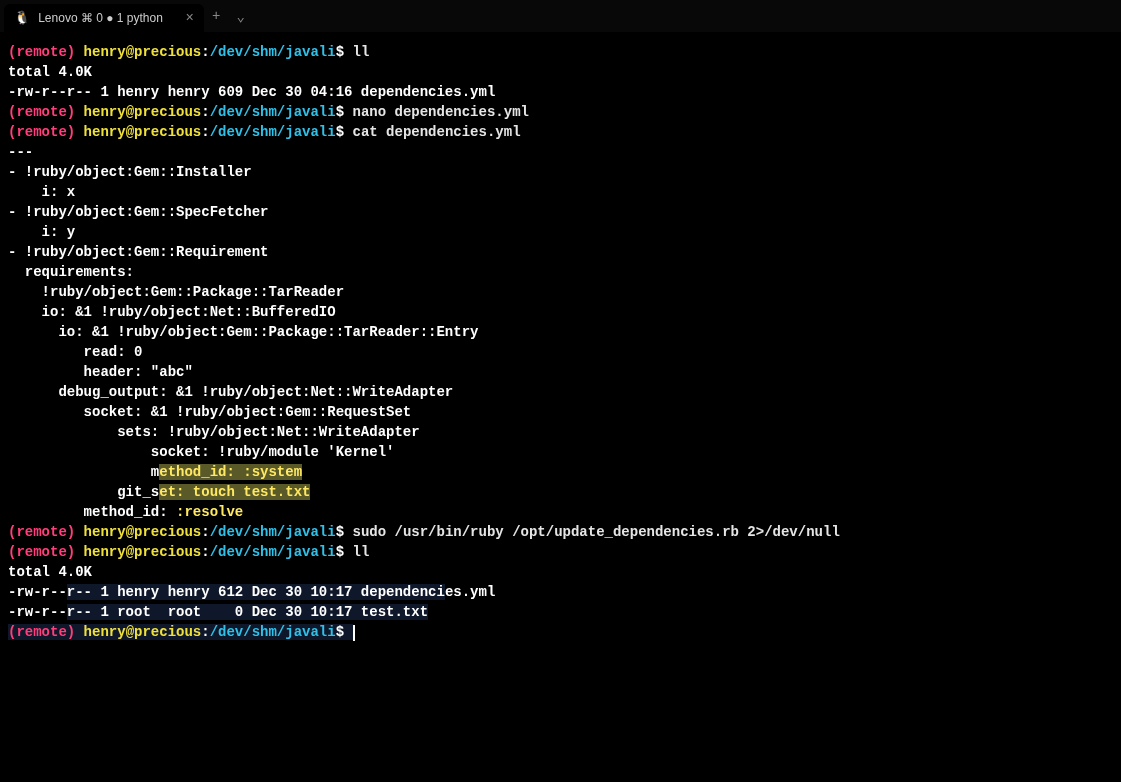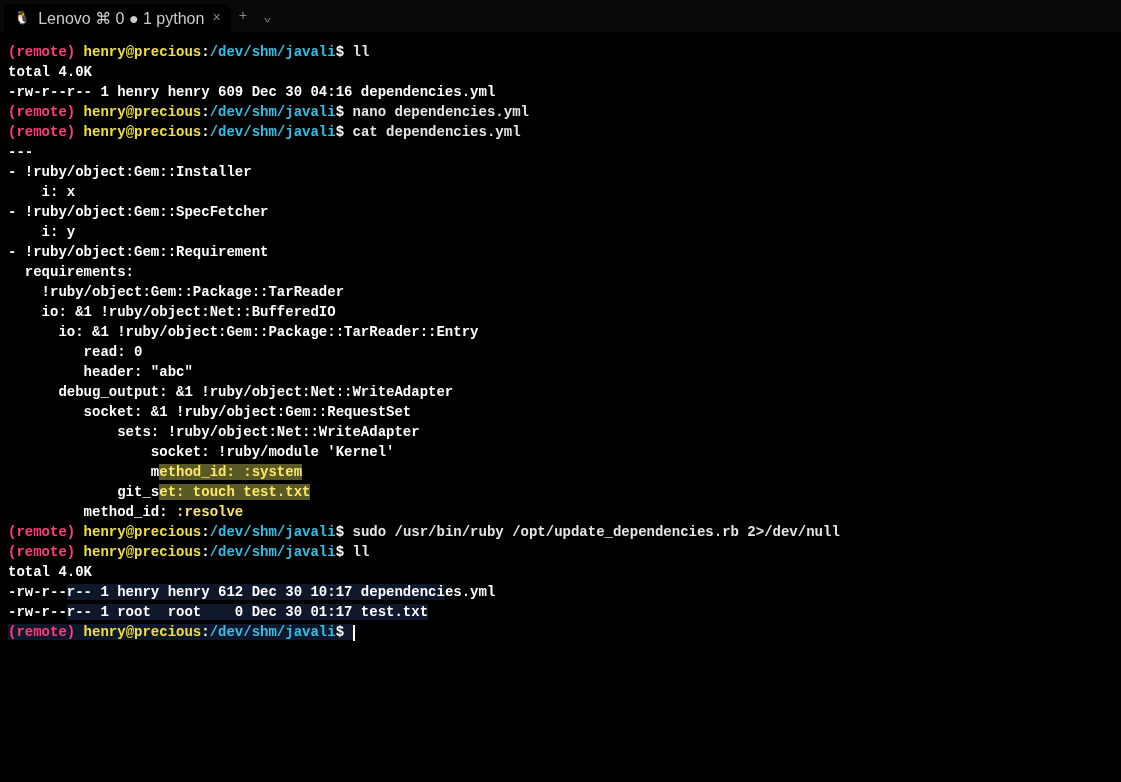--- a/index.html
+++ b/index.html
@@ -27,21 +27,21 @@
     padding: 0 10px;
     margin-top: 4px;
     gap: 8px;
     color: #ccc;
     font-size: 12px;
     min-width: 200px;
     justify-content: space-between;
   }
   .tab-left { display:flex; align-items:center; gap:8px; }
   .tux { font-size: 13px; }
-  .tab-title { font-family: -apple-system, 'Segoe UI', sans-serif; font-size: 16px; }
+  .tab-title { font-family: -apple-system, 'Segoe UI', sans-serif; font-size: 12px; }
   .close { color: #888; font-size: 14px; cursor: pointer; }
   .tb-icon { color: #888; padding: 0 8px; font-size: 14px; cursor: pointer; }
   .terminal {
     padding: 10px 8px;
     color: #fff;
     line-height: 1.43;
     white-space: pre;
     font-weight: bold;
   }
   .remote { color: #ff3e7a; font-weight: bold; }
@@ -102,15 +102,15 @@
 <span class="out">         socket: &amp;1 !ruby/object:Gem::RequestSet</span>
 <span class="out">             sets: !ruby/object:Net::WriteAdapter</span>
 <span class="out">                 socket: !ruby/module 'Kernel'</span>
 <span class="out">                 m</span><span class="hl1">ethod_id: :system</span>
 <span class="out">             git_s</span><span class="hl1">et: touch test.txt</span>
 <span class="out">         method_id: </span><span class="resolve">:resolve</span>
 <span class="remote">(remote)</span><span class="userhost"> henry@precious</span><span class="out">:</span><span class="path">/dev/shm/javali</span><span class="out">$ </span><span class="cmd">sudo /usr/bin/ruby /opt/update_dependencies.rb 2&gt;/dev/null</span>
 <span class="remote">(remote)</span><span class="userhost"> henry@precious</span><span class="out">:</span><span class="path">/dev/shm/javali</span><span class="out">$ </span><span class="cmd">ll</span>
 <span class="out">total 4.0K</span>
 <span class="out">-rw-r--</span><span class="out hl2">r-- 1 henry henry 612 Dec 30 10:17 dependenci</span><span class="out">es.yml</span>
-<span class="out">-rw-r--</span><span class="out hl2">r-- 1 root  root    0 Dec 30 01:17 test.txt</span>
+<span class="out">-rw-r--</span><span class="out hl2">r-- 1 root  root    0 Dec 30 10:17 test.txt</span>
 <span class="remote hl2">(remote)</span><span class="userhost hl2"> henry@precious</span><span class="out hl2">:</span><span class="path hl2">/dev/shm/javali</span><span class="out hl2">$ </span><span class="cursor"></span>
 </div>
 
 </body></html>

